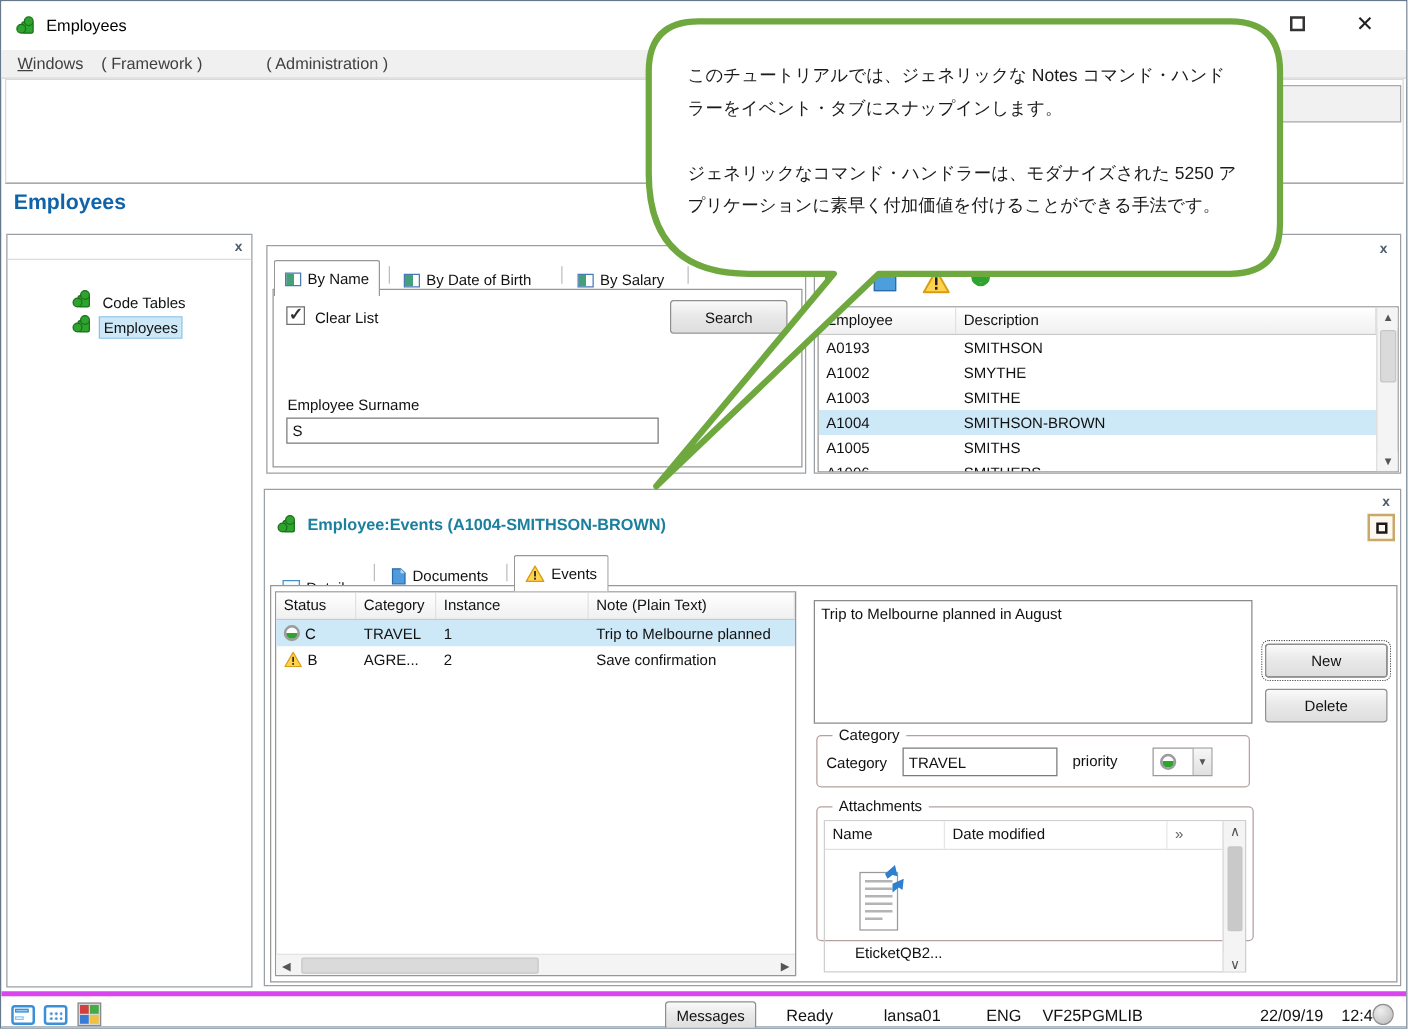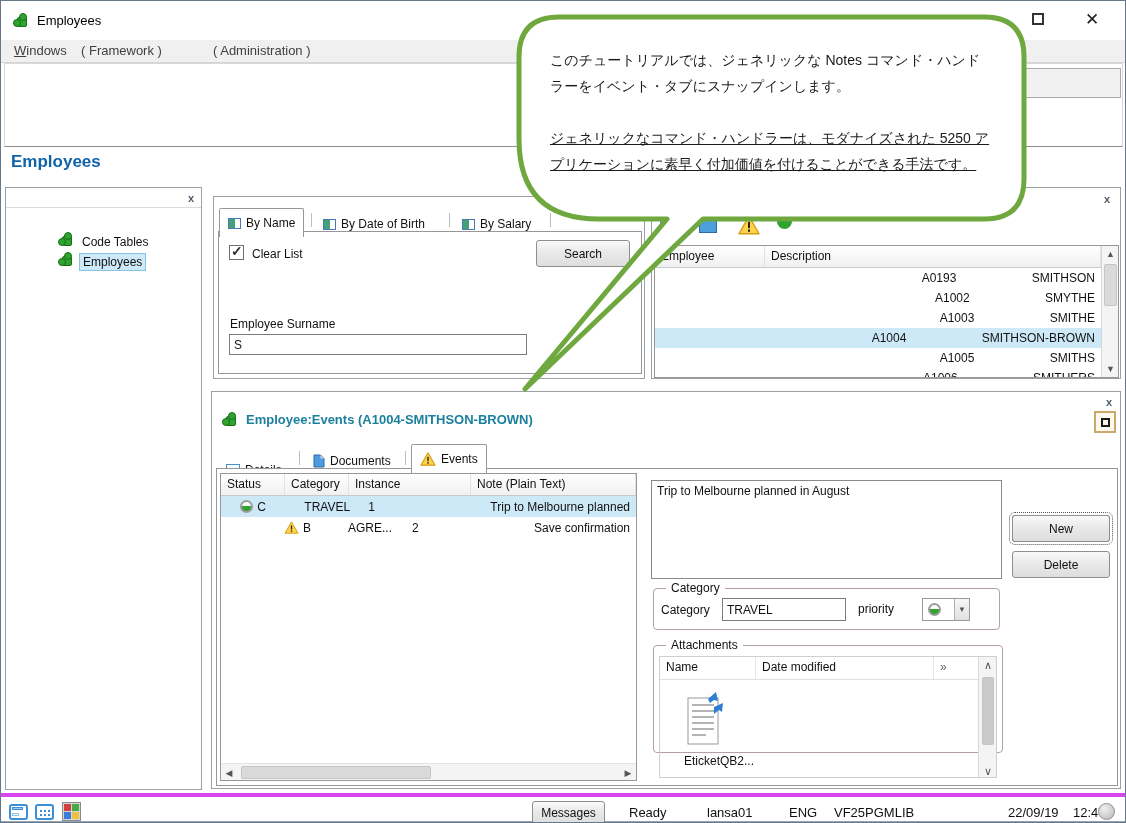--- a/index.html
+++ b/index.html
@@ -34,40 +34,40 @@
   .tab{position:absolute;display:flex;align-items:center;gap:5px;font-size:12px;color:#111;padding:14px 8px;height:21px;}
   .tab.active{background:#fff;border:1px solid #979797;border-bottom:none;border-radius:2px 2px 0 0;height:24px;z-index:3;}
   .tabsep{position:absolute;width:1px;height:14px;background:#bdbdbd;}
   .mini-ic{width:13px;height:11px;border:1px solid #4a7ab5;background:linear-gradient(to right,#44a079 55%,#fff 55%);}
   
   .btn{position:absolute;display:flex;align-items:center;justify-content:center;background:linear-gradient(#fafafa,#e9e9e9 45%,#dedede);border:1px solid #8e8e8e;border-radius:3px;font-size:12px;color:#111;}
   .btn.focused{outline:1px dotted #555;outline-offset:2px;border-color:#5e5e5e;margin-top:36px;}
   
   .thead{position:absolute;display:flex;background:linear-gradient(#fff,#f0f0f0);border-bottom:1px solid #c9c9c9;}
   .hcell{border-right:1px solid #e1e1e1;padding:3px 6px;font-size:12px;color:#111;white-space:nowrap;overflow:hidden;}
-  .trow{position:absolute;display:flex;font-size:12px;color:#111;align-items:center;justify-content:flex-end;}
+  .trow{position:absolute;display:flex;font-size:12px;color:#111;align-items:center;}
   .trow.sel{background:#cde8f7;}
   .tcell{padding:0 6px;white-space:nowrap;overflow:hidden;}
   
   .sb{position:absolute;background:#f4f4f4;}
   .sb-btn{position:absolute;display:flex;align-items:center;justify-content:center;color:#555;font-size:9px;background:#f4f4f4;}
   .sb-thumb{position:absolute;background:#dadada;border:1px solid #c6c6c6;border-radius:2px;}
   
   .group{position:absolute;border:1px solid #b7a0a0;border-radius:4px;}
   .legend{position:absolute;top:-8px;left:12px;background:#fff;padding:0 5px;font-size:12px;color:#111;}
   
   .pri{width:13px;height:13px;border-radius:50%;border:2px solid #9c9c9c;background:linear-gradient(#fcfcfc 46%,#2fa32f 46%);}
   .checkbox{position:absolute;width:15px;height:15px;background:#fff;border:1px solid #6e6e6e;}
   .checkbox span{position:absolute;left:1px;top:-3px;font-size:14px;font-weight:bold;color:#333;}
   .input{position:absolute;border:1px solid #7a7a7a;font-size:12px;padding:2px 4px;background:#fff;color:#111;}
   .statusicon{position:absolute;width:19px;height:16px;border:2px solid #3b8fd8;border-radius:3px;background:#fff;}
   
   #callout-text{position:absolute;left:549px;top:46px;width:442px;font-size:14px;line-height:26px;color:#1a1a1a;z-index:21;}
   #callout-text p{margin:0;}
-  #callout-text p+p{margin-top:26px;text-decoration:underline;}
+  #callout-text p+p{margin-top:26px;}
 </style>
 </head>
 <body>
 
 <div id="screen">
 
   <div id="titlebar">
     <div class="puzzle" style="left:16px;top:16px;"></div>
     <div id="title-text">Employees</div>
     <div class="winctl" style="left:960px;">

